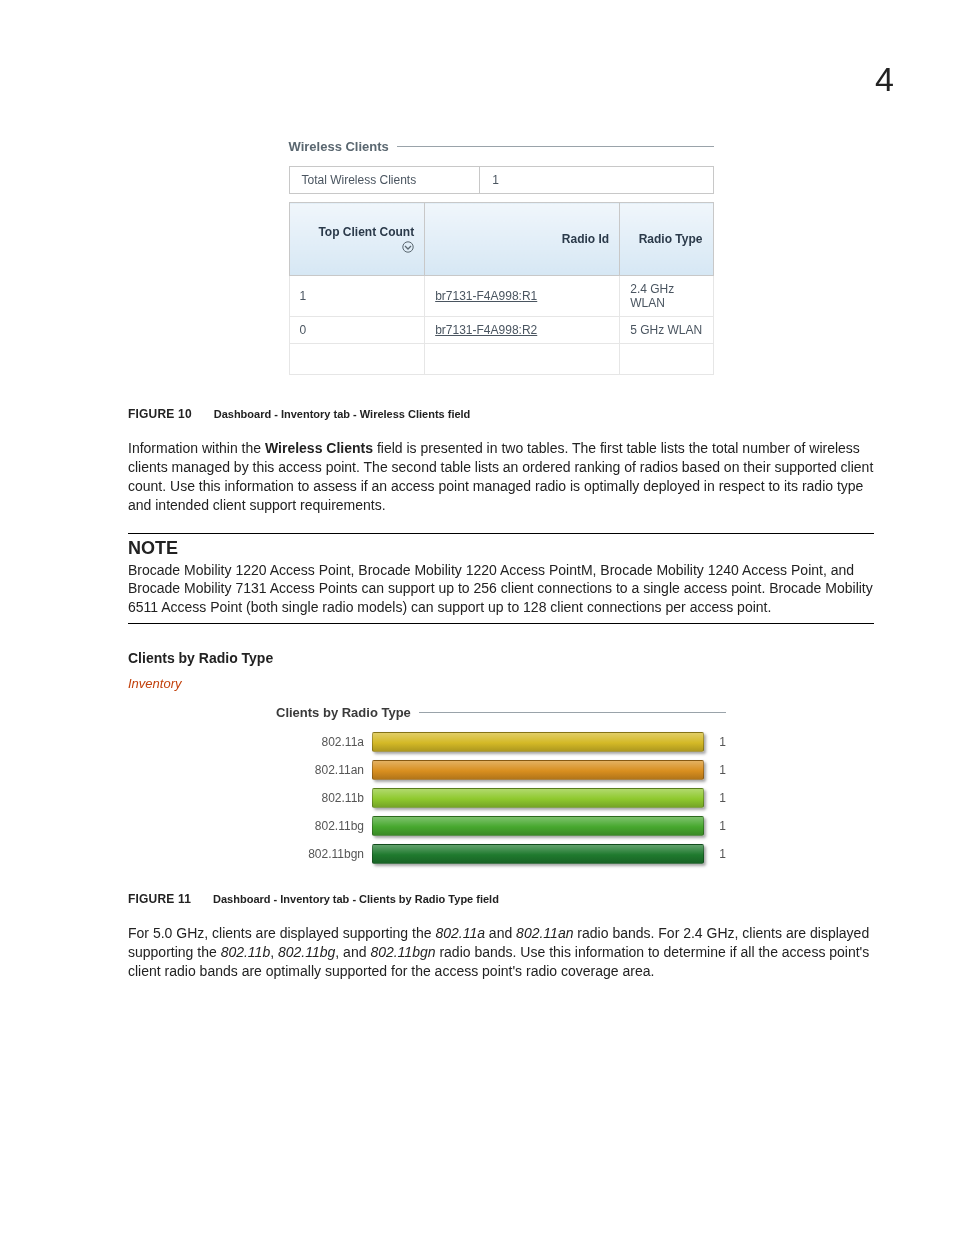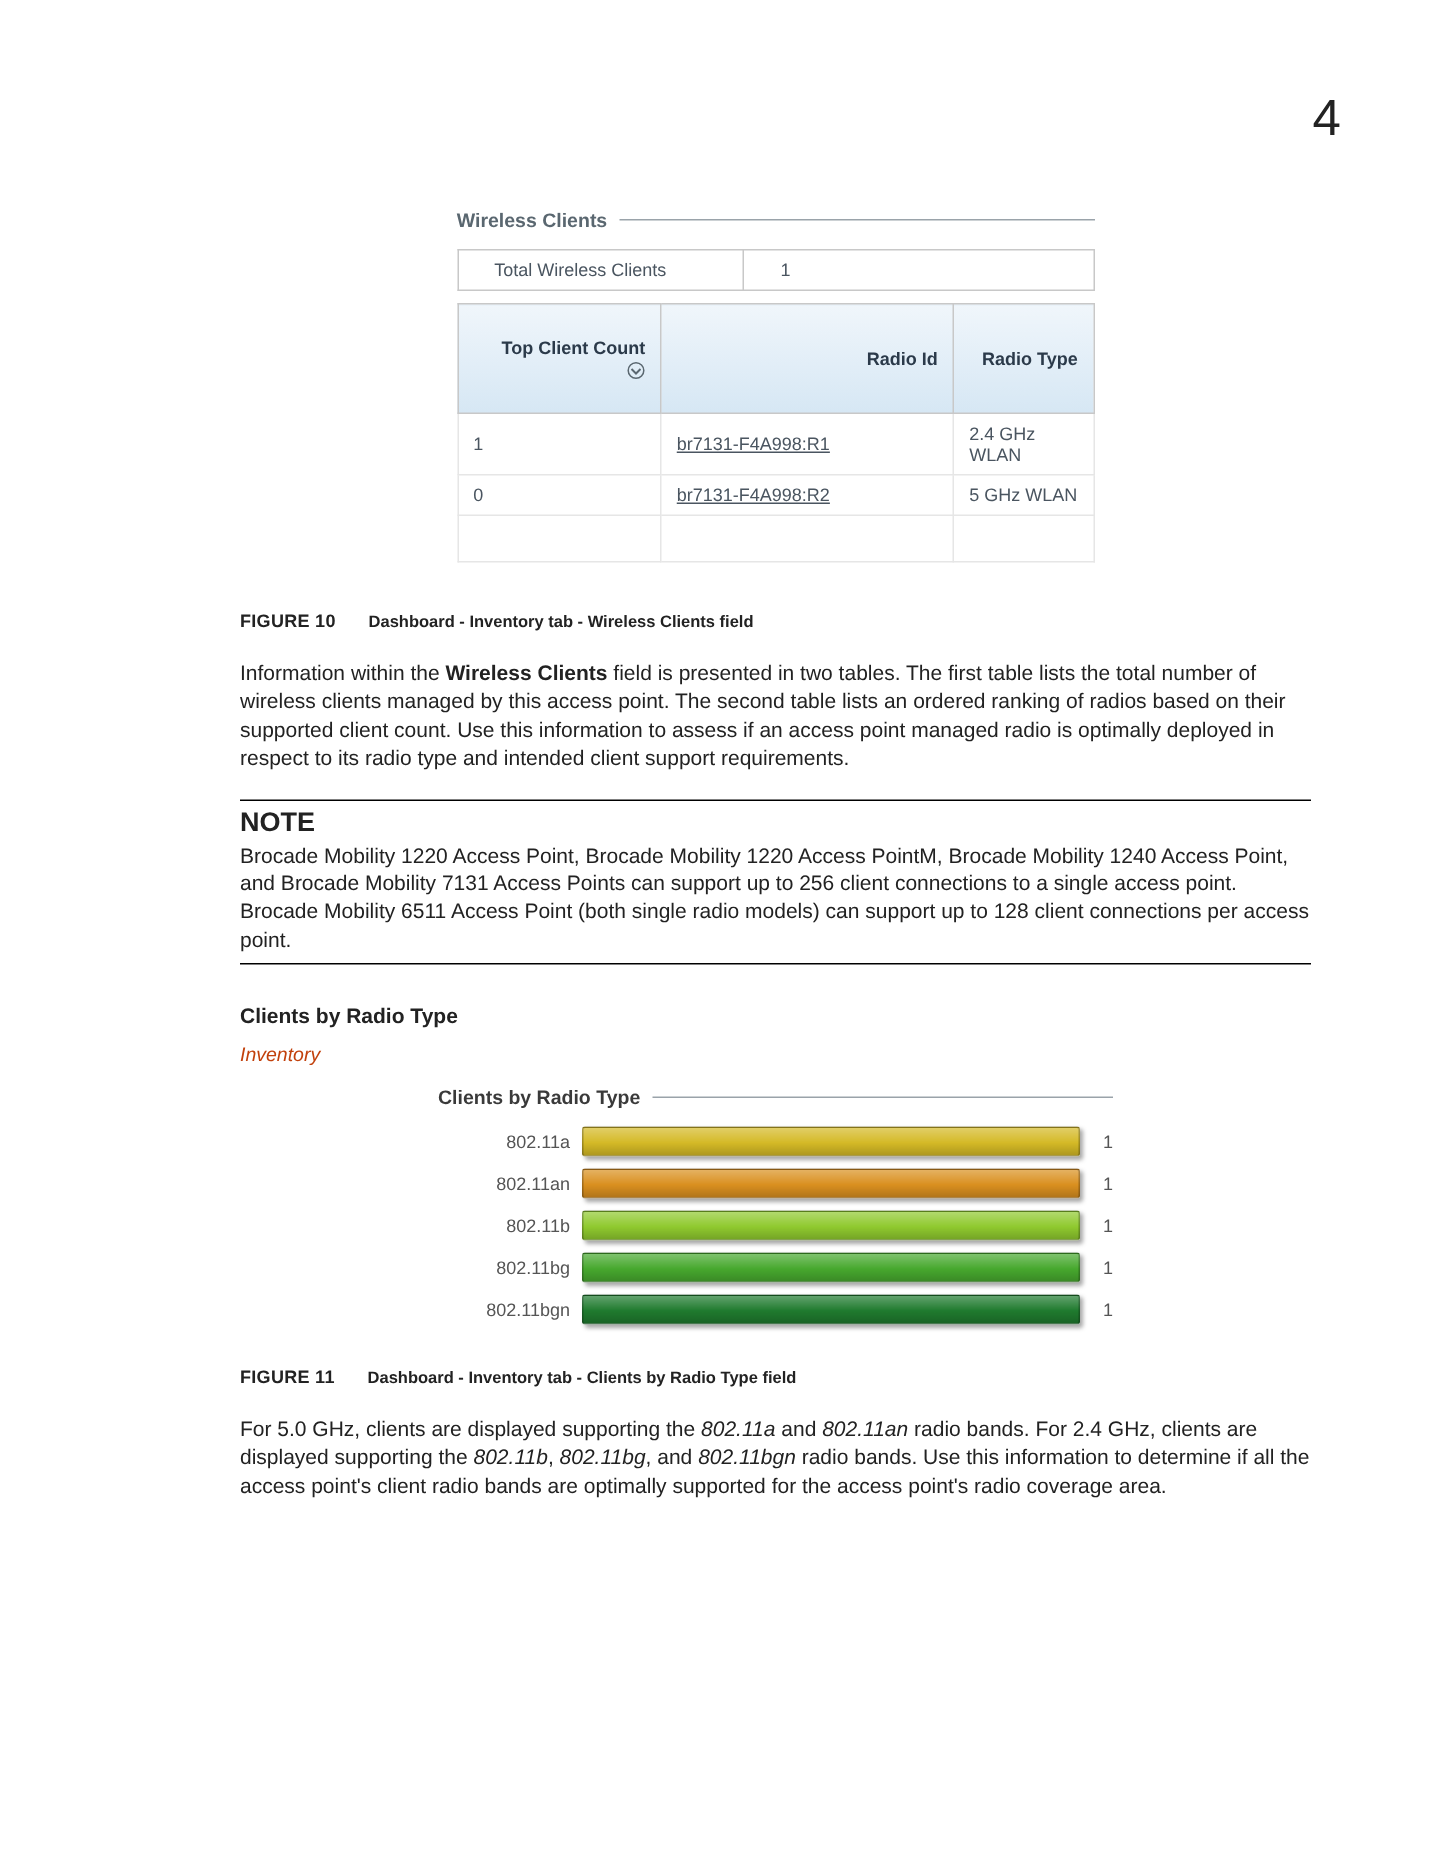--- a/index.html
+++ b/index.html
@@ -12,21 +12,21 @@
     box-sizing: border-box;
     background: #fff;
   }
   .page-number {
     text-align: right;
     font-size: 34px;
     font-weight: 400;
     margin-bottom: 40px;
   }
   .content-block {
-    margin-left: 100px;
+    margin-left: 68px;
     margin-right: 20px;
   }
 
   
   .wc-panel {
     width: 425px;
     margin: 0 auto 30px auto;
   }
   .panel-title-row {
     display: flex;
@@ -46,21 +46,21 @@
   }
   .wc-table1 {
     width: 100%;
     border-collapse: collapse;
     border: 1px solid #c8c8c8;
     margin-bottom: 8px;
     font-size: 12px;
     color: #4a5560;
   }
   .wc-table1 td {
-    padding: 6px 24px;
+    padding: 6px 12px;
     border: 1px solid #c8c8c8;
   }
   .wc-table1 td:first-child { width: 45%; }
 
   .wc-table2 {
     width: 100%;
     border-collapse: collapse;
     border: 1px solid #c8c8c8;
     font-size: 12px;
   }

